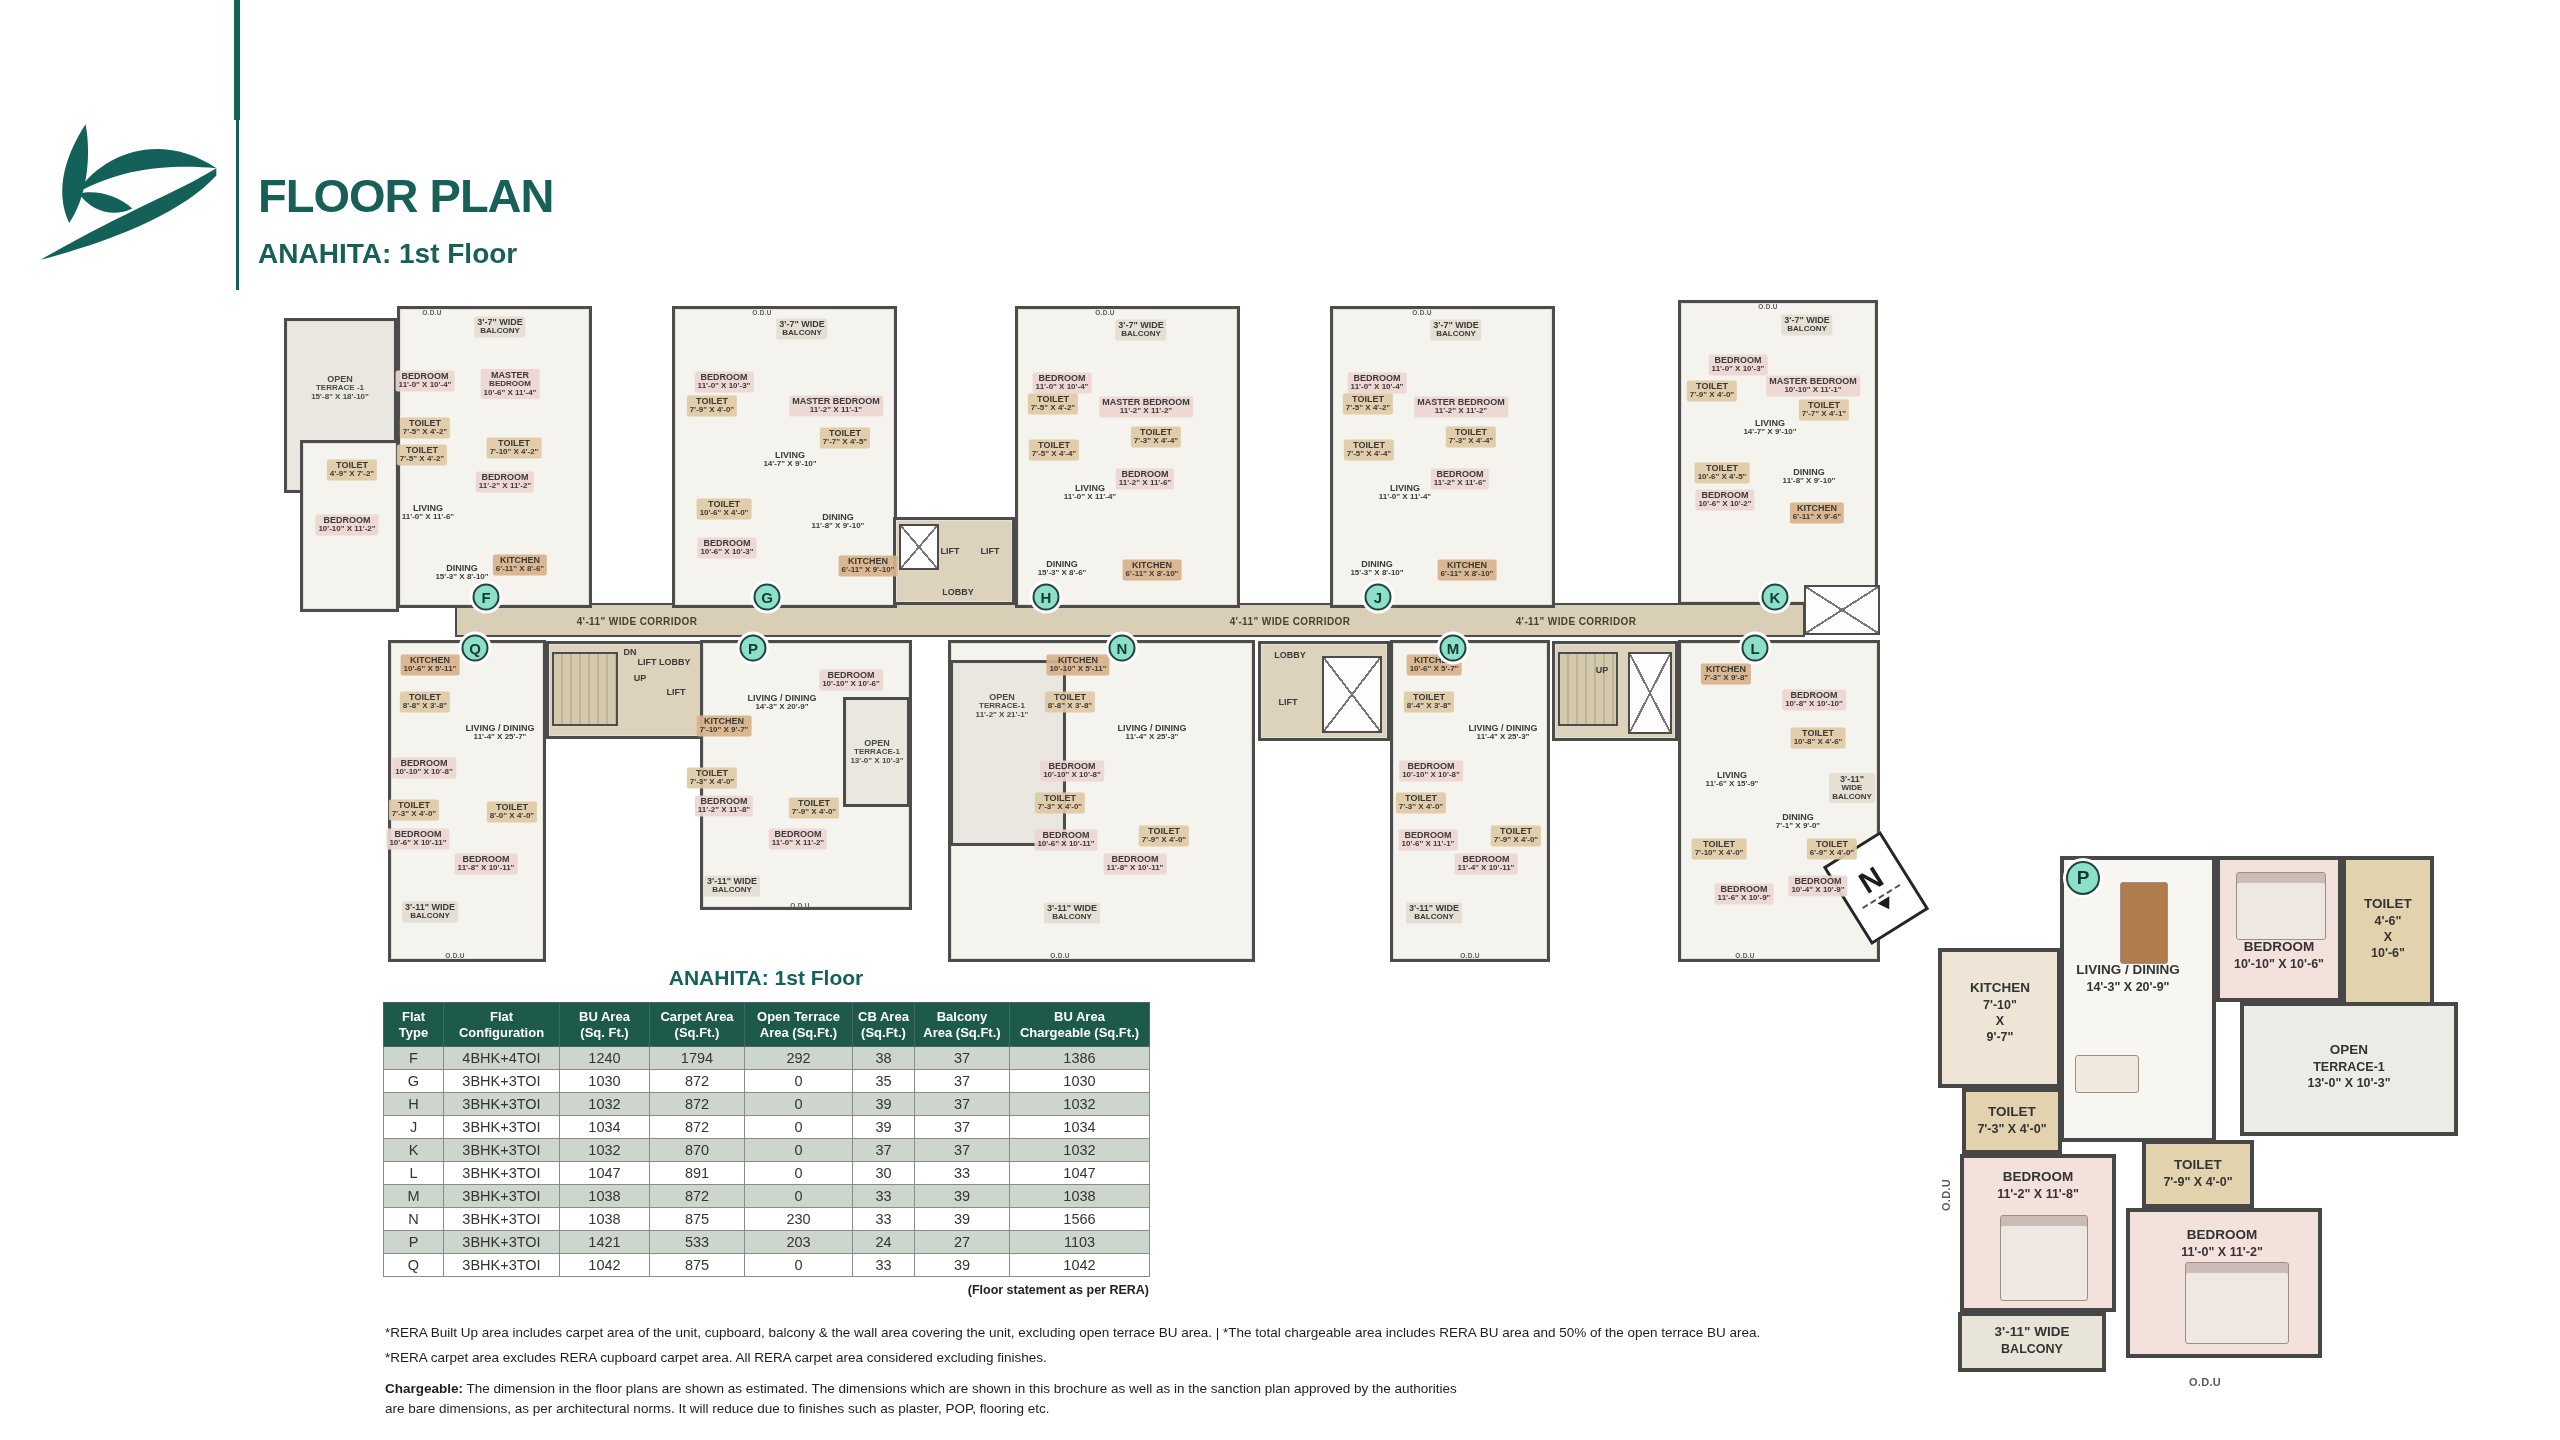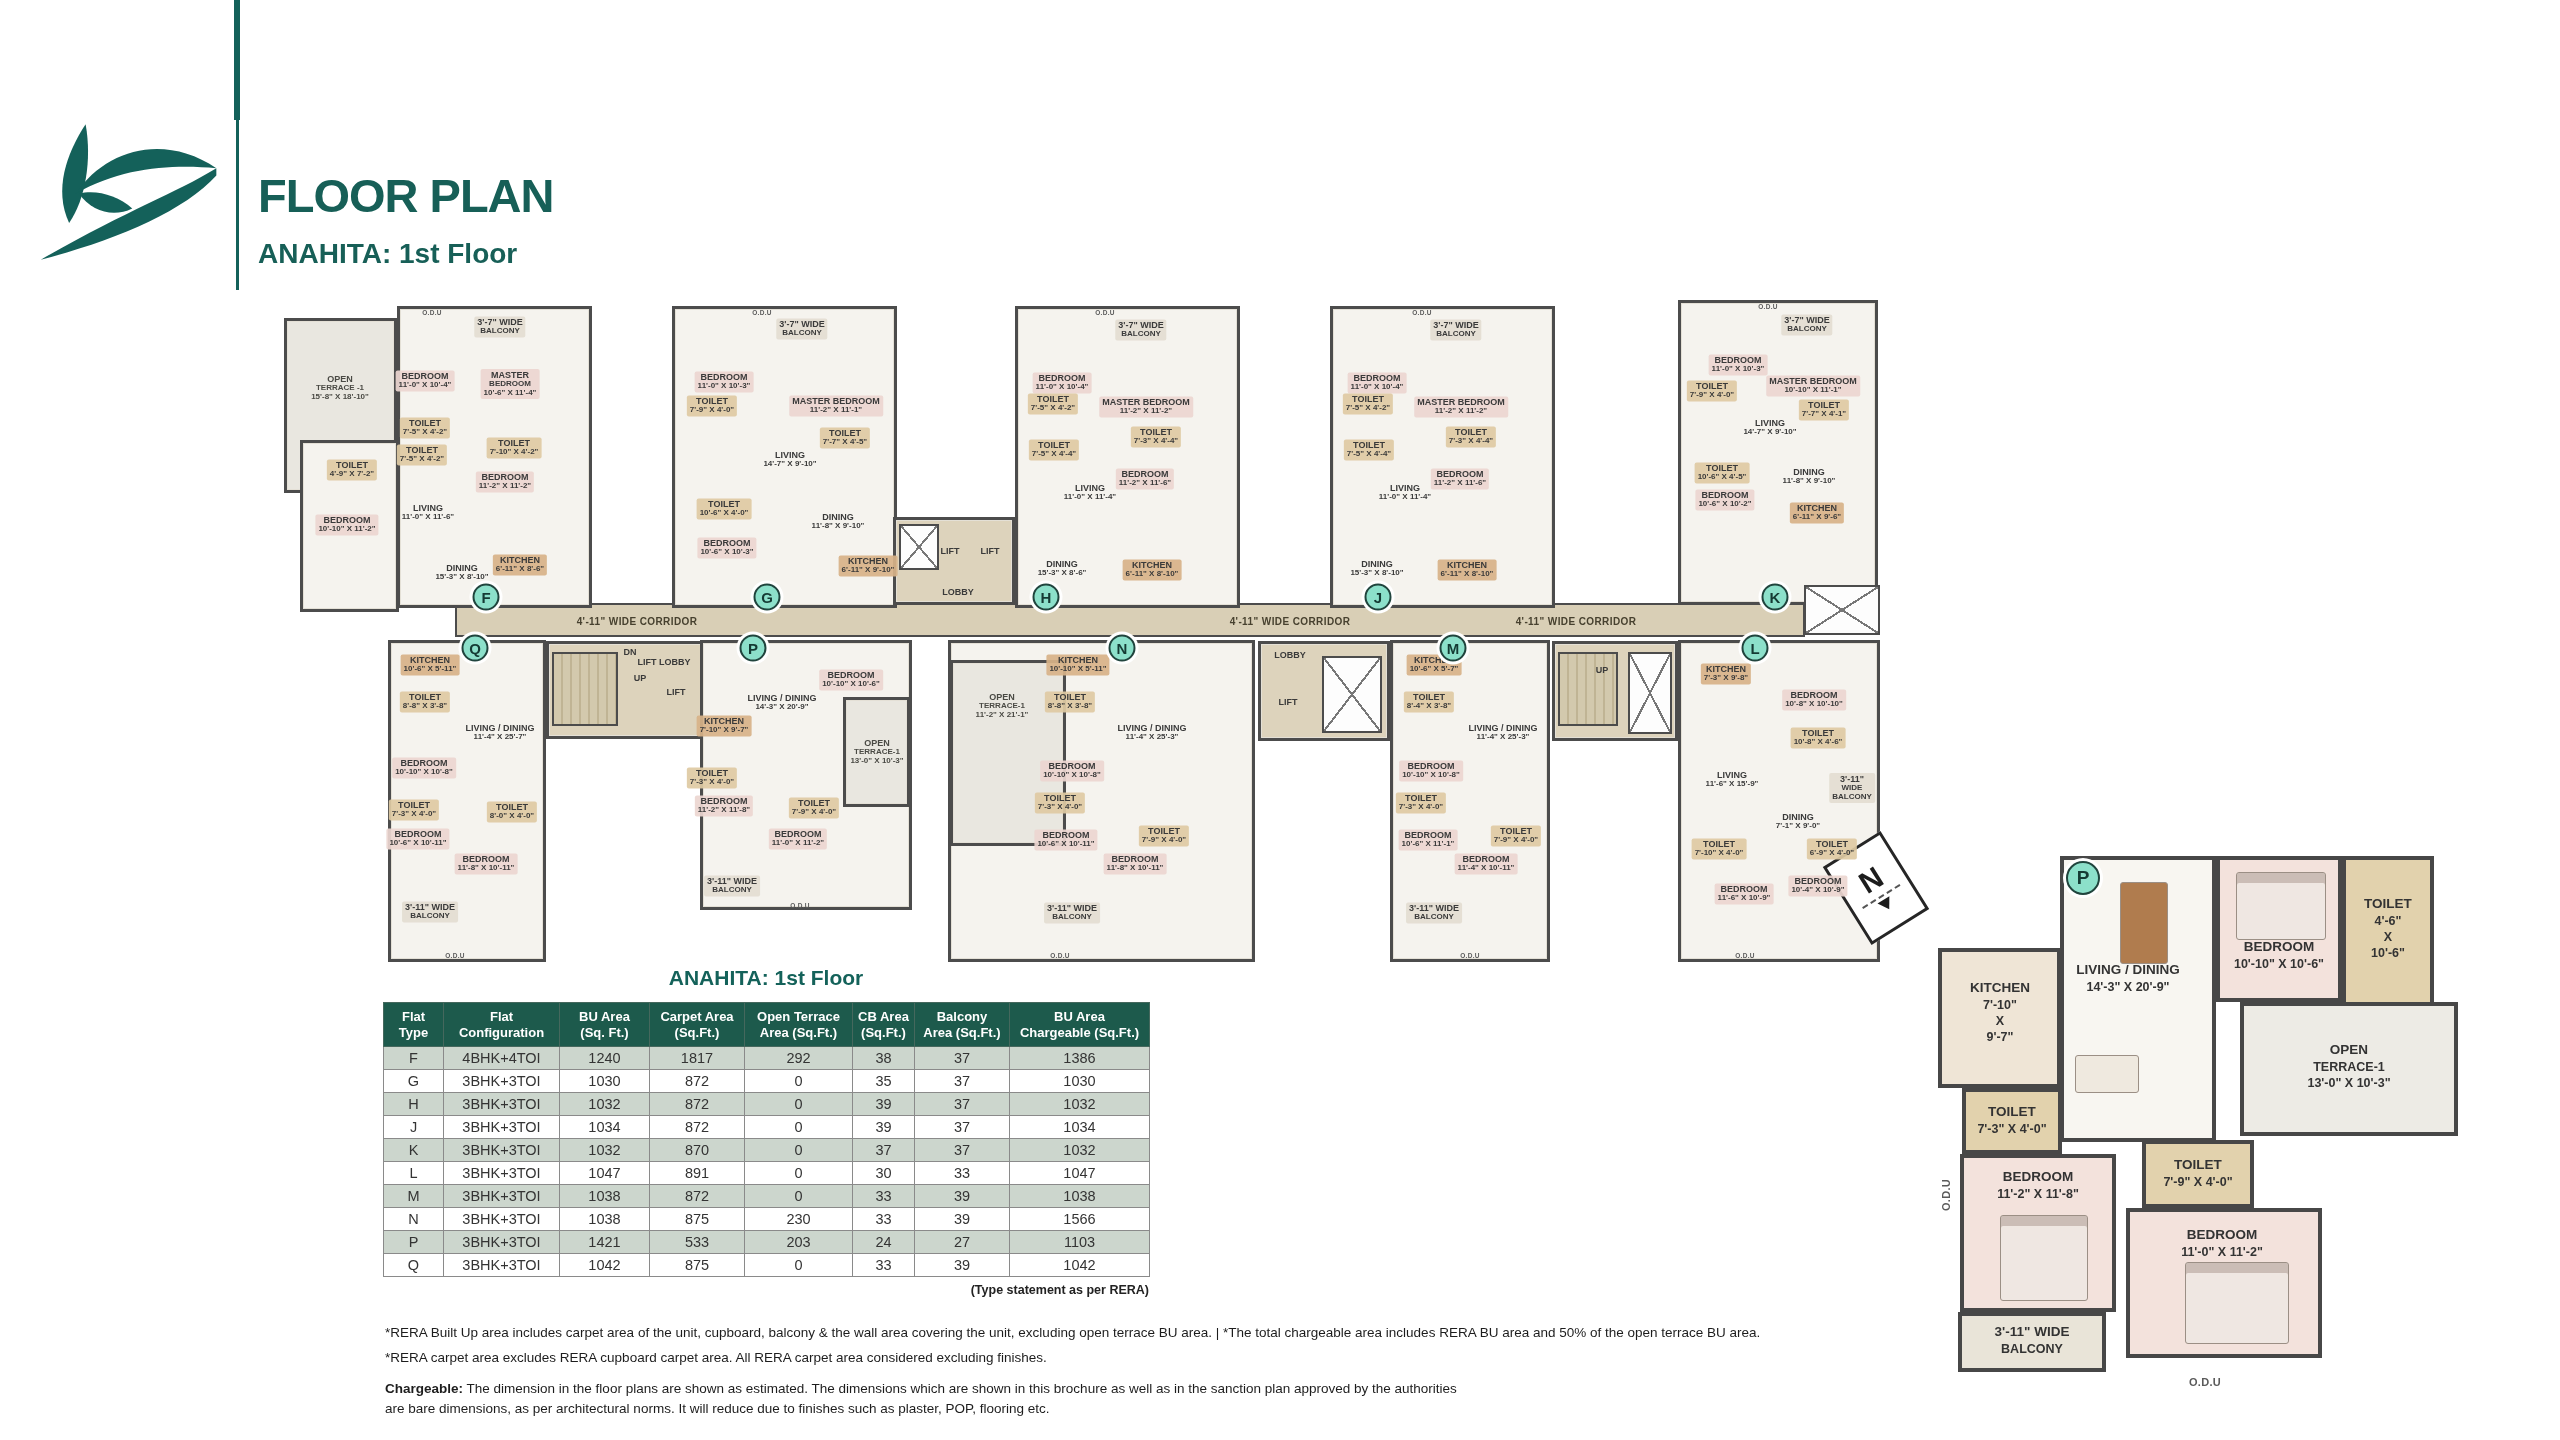--- a/index.html
+++ b/index.html
@@ -599,21 +599,21 @@
         <th>CB Area<br>(Sq.Ft.)</th>
         <th>Balcony<br>Area (Sq.Ft.)</th>
         <th>BU Area<br>Chargeable (Sq.Ft.)</th>
       </tr>
     </thead>
   <tbody id="area-table-body">
       <tr class="alt">
         <td>F</td>
         <td>4BHK+4TOI</td>
         <td>1240</td>
-        <td>1817</td>
+        <td>1794</td>
         <td>292</td>
         <td>38</td>
         <td>37</td>
         <td>1386</td>
       </tr>
       <tr>
         <td>G</td>
         <td>3BHK+3TOI</td>
         <td>1030</td>
         <td>872</td>
@@ -697,21 +697,21 @@
         <td>3BHK+3TOI</td>
         <td>1042</td>
         <td>875</td>
         <td>0</td>
         <td>33</td>
         <td>39</td>
         <td>1042</td>
       </tr>
     </tbody>
 </table>
-<div class="abs" id="table-note">(Type statement as per RERA)</div>
+<div class="abs" id="table-note">(Floor statement as per RERA)</div>
 
 <div class="abs footnote" id="footnote-1">*RERA Built Up area includes carpet area of the unit, cupboard, balcony &amp; the wall area covering the unit, excluding open terrace BU area. | *The total chargeable area includes RERA BU area and 50% of the open terrace BU area.</div>
 <div class="abs footnote" id="footnote-2">*RERA carpet area excludes RERA cupboard carpet area. All RERA carpet area considered excluding finishes.</div>
 <div class="abs" id="disclaimer">
   <b>Chargeable:</b>
   <span>The dimension in the floor plans are shown as estimated. The dimensions which are shown in this brochure as well as in the sanction plan approved by the authorities are bare dimensions, as per architectural norms. It will reduce due to finishes such as plaster, POP, flooring etc.</span>
 </div>
 
 <div class="abs" id="detail-plan">
     <div class="droom d-l" style="left: 2060px; top: 856px; width: 156px; height: 286px;"></div>

